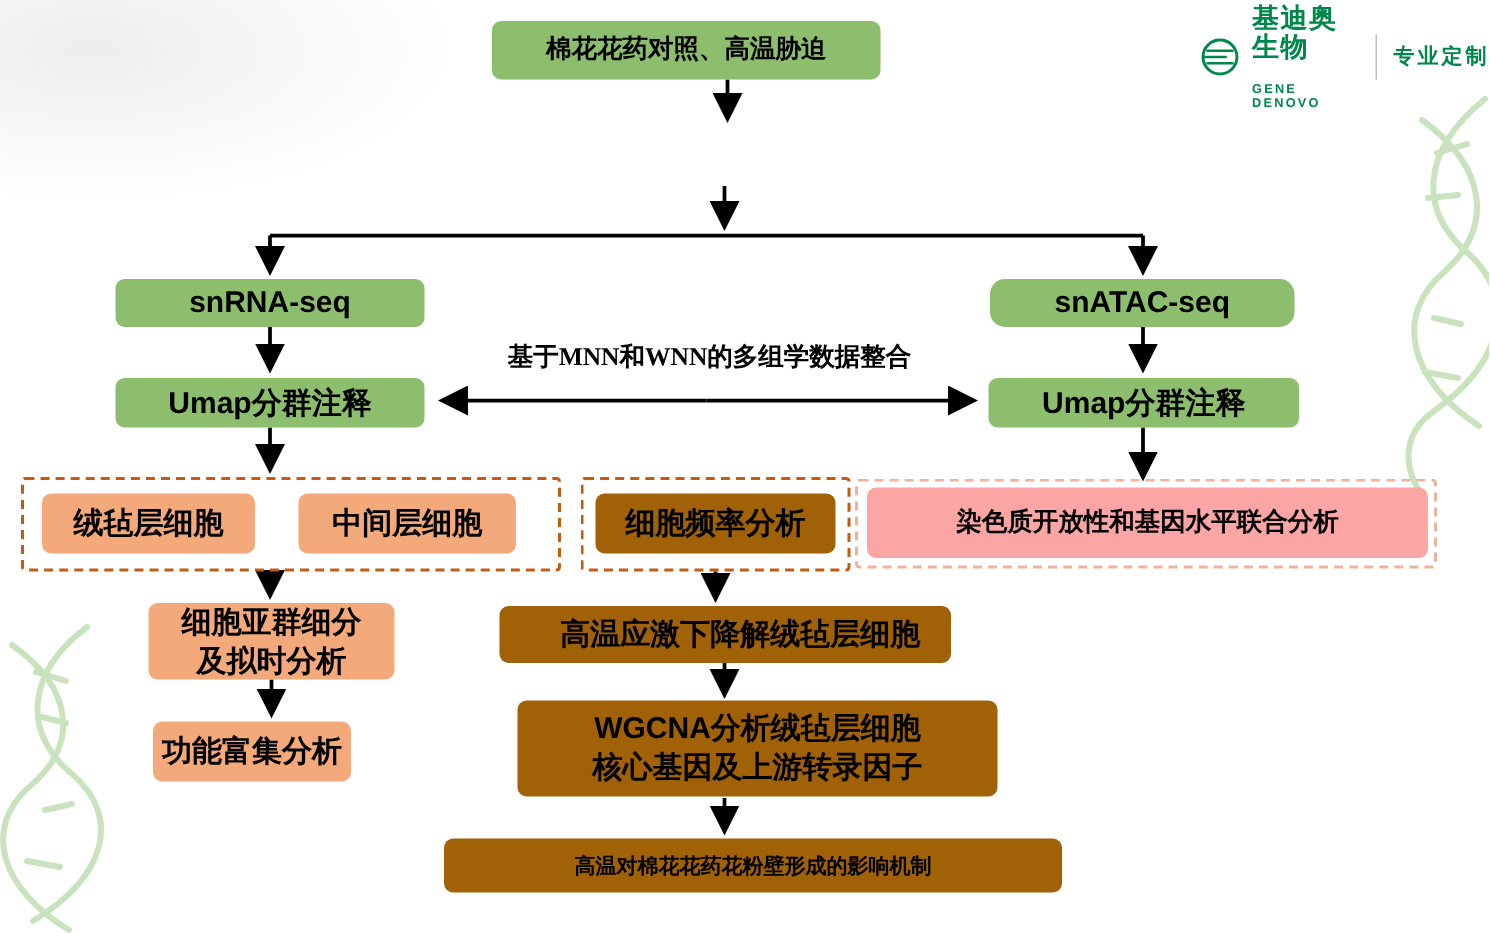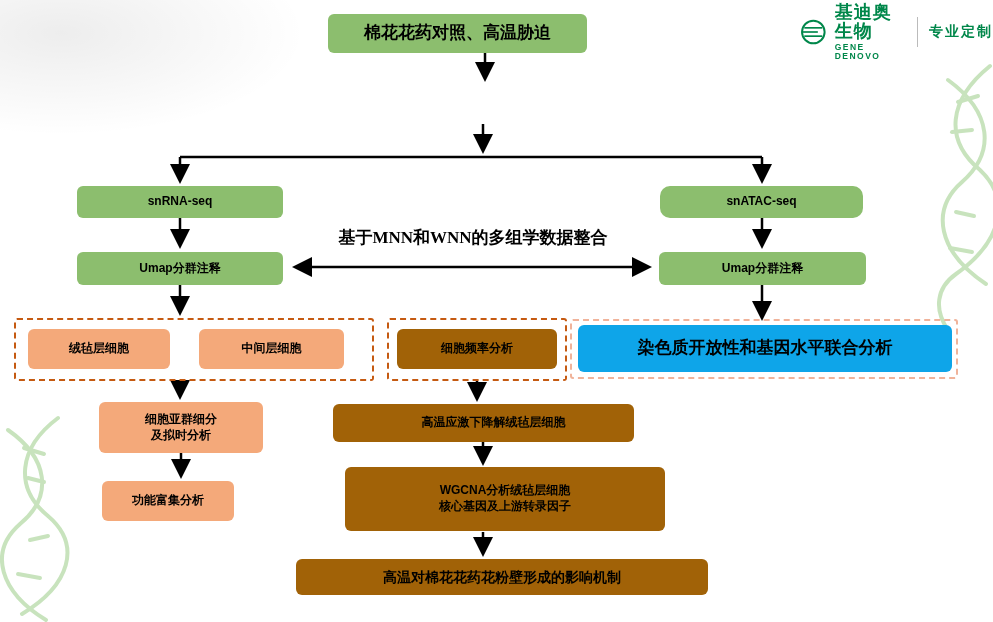--- a/index.html
+++ b/index.html
@@ -33,26 +33,26 @@
     position: absolute;
     display: flex;
     align-items: center;
     justify-content: center;
     text-align: center;
     font-weight: 700;
     color: #000;
     border-radius: 6px;
     white-space: pre-line;
     line-height: 1.3;
-    font-size: 12px;
+    font-size: 20px;
   }
   .green  { background: #8CBE6E; }
   .orange { background: #F4A97A; }
   .yellow { background: #a16207; }
-  .blue   { background: #0ea5e9; }
+  .blue   { background: #fca5a5; }
 
   .dashed-orange {
     position: absolute;
     border: 2px dashed #C55A11;
     border-radius: 3px;
     background: transparent;
   }
   .dashed-pink {
     position: absolute;
     border: 2px dashed #F0B39A;
@@ -94,21 +94,21 @@
   #n-mechanism  { left: 296px; top: 559px; width: 412px; height: 36px; font-size: 14px; }
 
   
   .logo {
     position: absolute;
     left: 799px; top: 3px;
     display: flex;
     align-items: center;
     gap: 7px;
   }
-  .logo-text { display: flex; flex-direction: column; align-items: flex-start; line-height: 1.05; }
+  .logo-text { display: flex; flex-direction: column; align-items: flex-start; line-height: 1.05; gap: 12px; }
   .logo-cn { color: #00874A; font-weight: 700; font-size: 18px; letter-spacing: 1px; }
   .logo-en { color: #00874A; font-weight: 700; font-size: 8.5px; letter-spacing: 1.5px; margin-top: 2px; }
   .logo-divider { width: 1px; height: 30px; background: #bbb; margin: 0 4px; }
   .logo-tagline { color: #00874A; font-weight: 700; font-size: 14px; letter-spacing: 2px; white-space: nowrap; }
 </style>
 </head>
 <body>
 
 <div class="canvas">
 

